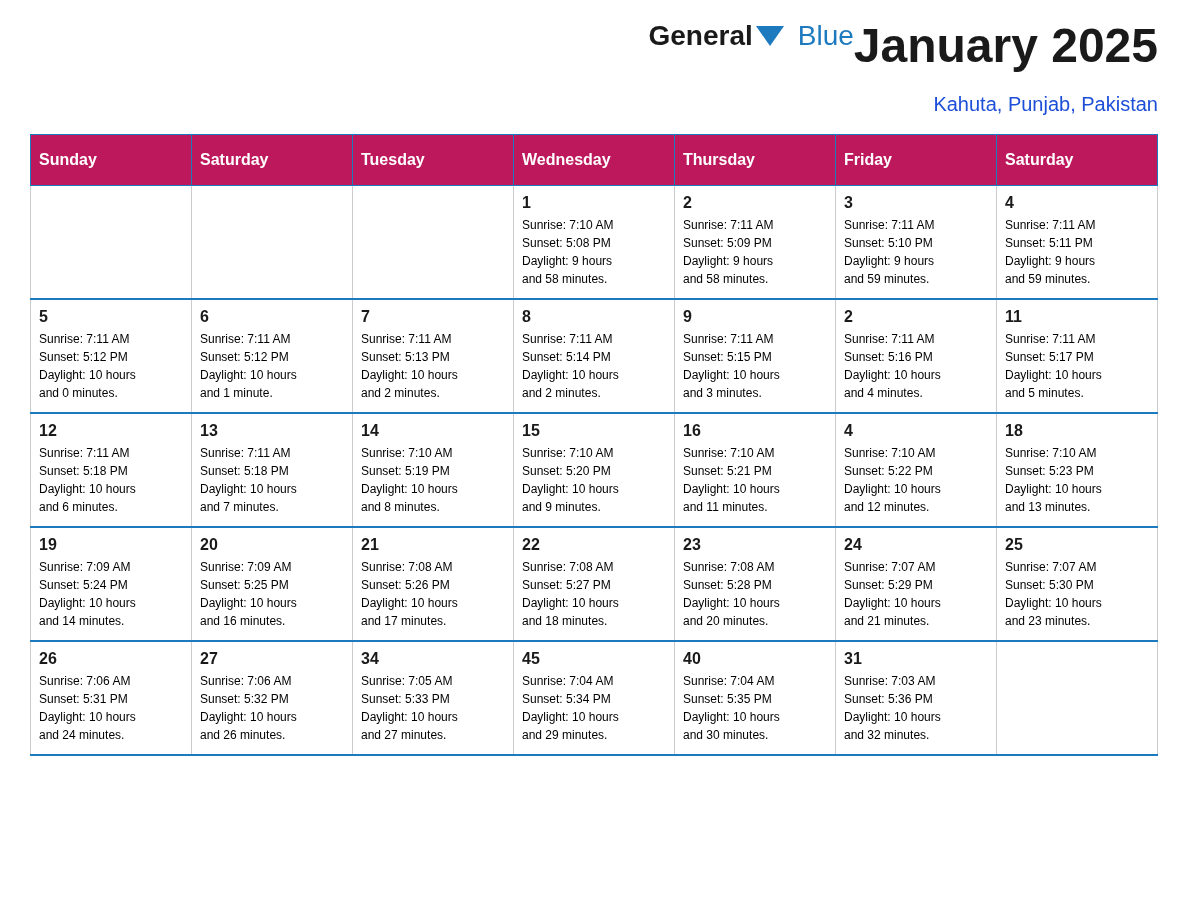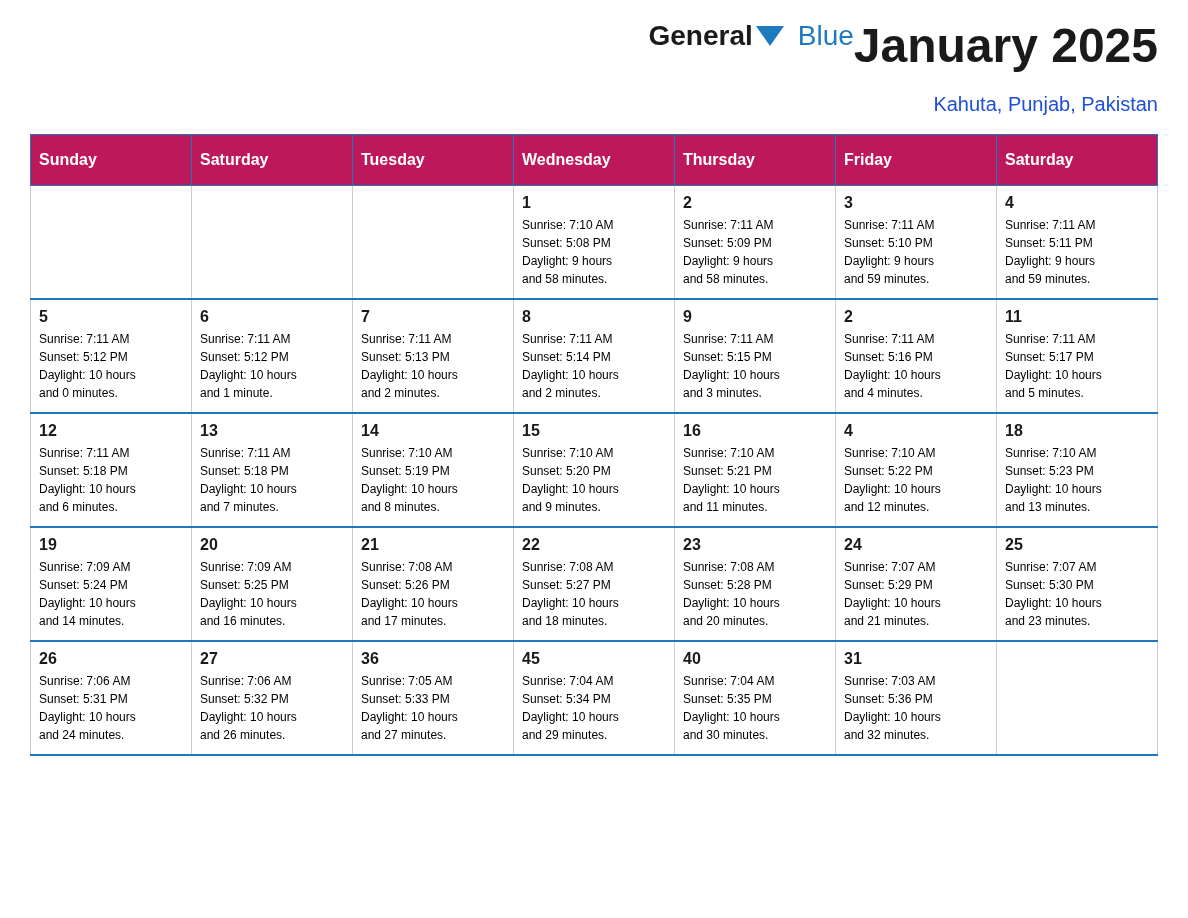--- a/index.html
+++ b/index.html
@@ -240,21 +240,21 @@
       <tr>
         <td>
           <span class="day-num">26</span>
           <div class="day-info">Sunrise: 7:06 AM<br>Sunset: 5:31 PM<br>Daylight: 10 hours<br>and 24 minutes.</div>
         </td>
         <td>
           <span class="day-num">27</span>
           <div class="day-info">Sunrise: 7:06 AM<br>Sunset: 5:32 PM<br>Daylight: 10 hours<br>and 26 minutes.</div>
         </td>
         <td>
-          <span class="day-num">36</span>
+          <span class="day-num">34</span>
           <div class="day-info">Sunrise: 7:05 AM<br>Sunset: 5:33 PM<br>Daylight: 10 hours<br>and 27 minutes.</div>
         </td>
         <td>
           <span class="day-num">45</span>
           <div class="day-info">Sunrise: 7:04 AM<br>Sunset: 5:34 PM<br>Daylight: 10 hours<br>and 29 minutes.</div>
         </td>
         <td>
           <span class="day-num">40</span>
           <div class="day-info">Sunrise: 7:04 AM<br>Sunset: 5:35 PM<br>Daylight: 10 hours<br>and 30 minutes.</div>
         </td>

